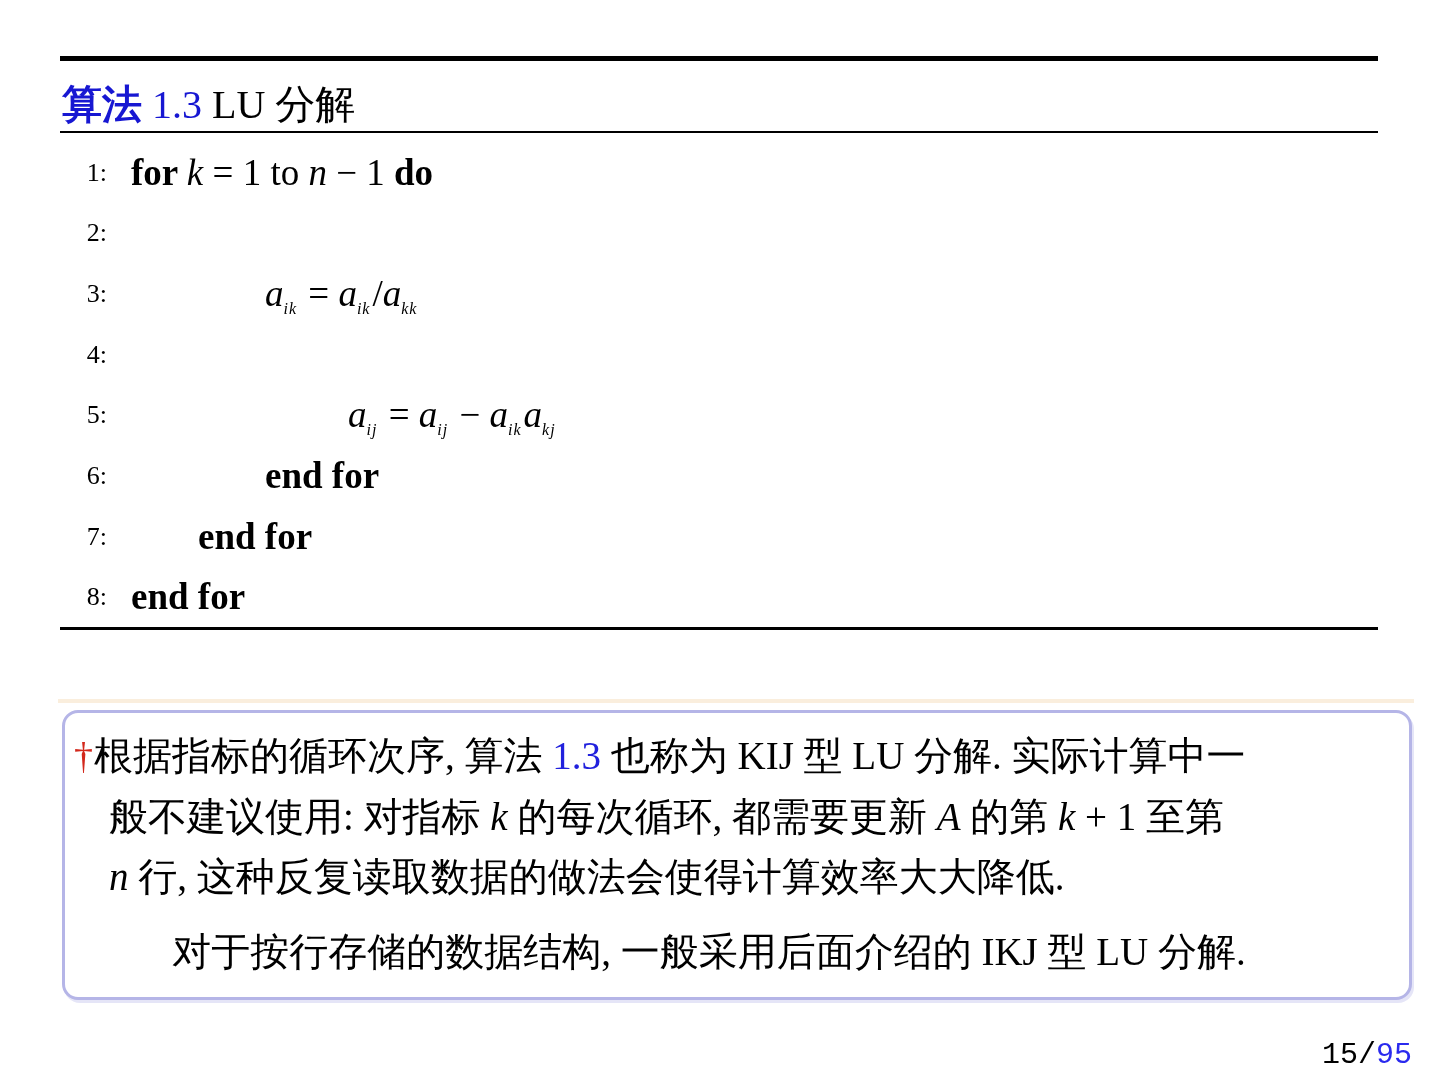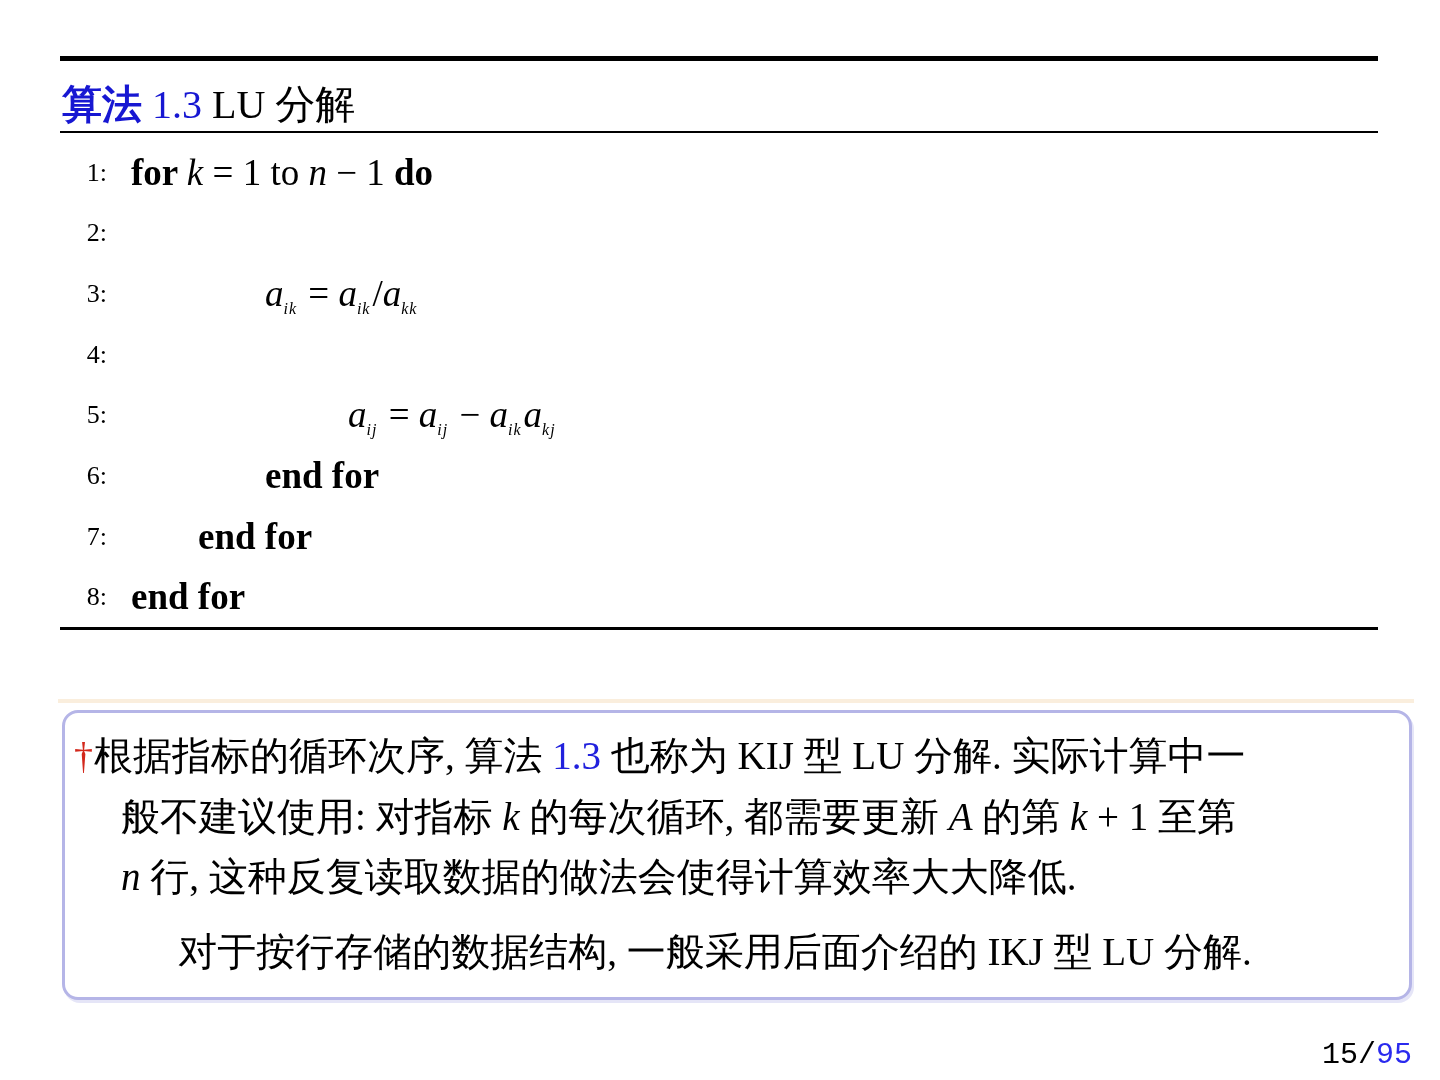--- a/index.html
+++ b/index.html
@@ -26,21 +26,21 @@
   .seg-sub{font-style:italic;font-size:16px;vertical-align:-8px;letter-spacing:1px;margin-right:2px;}
 
   .pre-box-line{position:absolute;left:58px;top:699px;width:1356px;height:4px;
                 background:#faeedd;}
   .note-box{position:absolute;left:62px;top:710px;width:1350px;height:290px;box-sizing:border-box;
             border:3px solid var(--box_border,#b5b5e7);border-radius:16px;background:#fff;
             box-shadow:2px 3px 0 rgba(181,181,231,0.35);}
   .dagger{position:absolute;left:9px;top:13px;font-size:38px;line-height:60px;
           color:var(--dagger_red,#d3281c);}
   .note-text{position:absolute;left:0;top:13px;width:1244px;}
-  .note-line{padding-left:44px;font-size:39px;line-height:60.5px;white-space:pre;color:#000;margin-left:12px;}
+  .note-line{padding-left:44px;font-size:39px;line-height:60.5px;white-space:pre;color:#000;}
   .note-line.first{margin-left:-15px;}
   .note-para2{margin-top:14px;text-align:center;}
   .seg-it{font-style:italic;}
   .seg-link{color:var(--link_blue,#2121dd);}
 
   .footer{position:absolute;top:1035px;right:28px;font-family:Liberation Mono, monospace;
           font-size:30px;line-height:40px;color:#000;white-space:pre;}
   .page-total{color:var(--page_number_blue,#2a2aee);}
 </style>
 </head>

